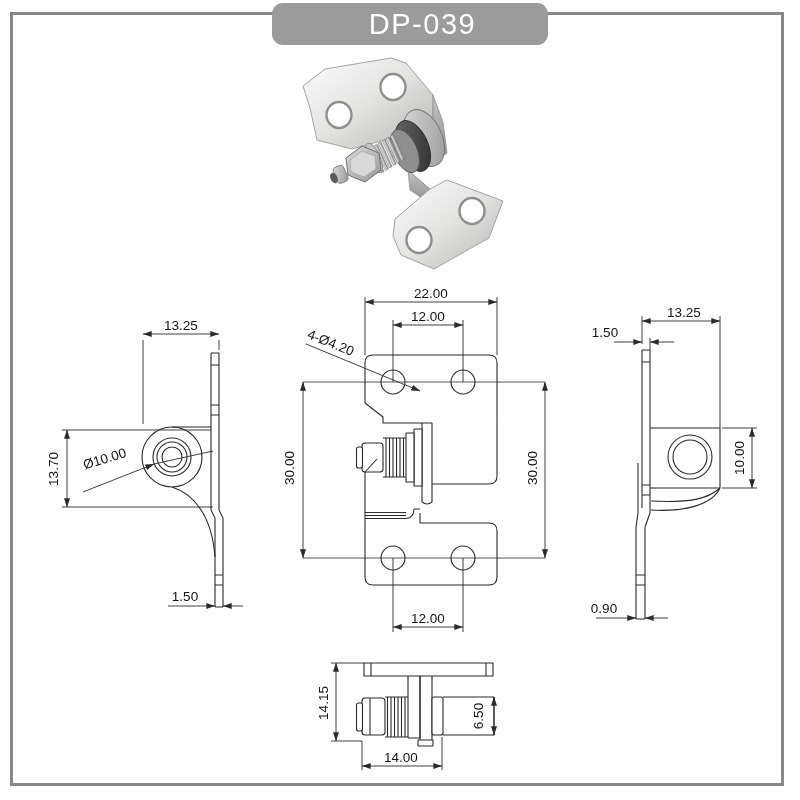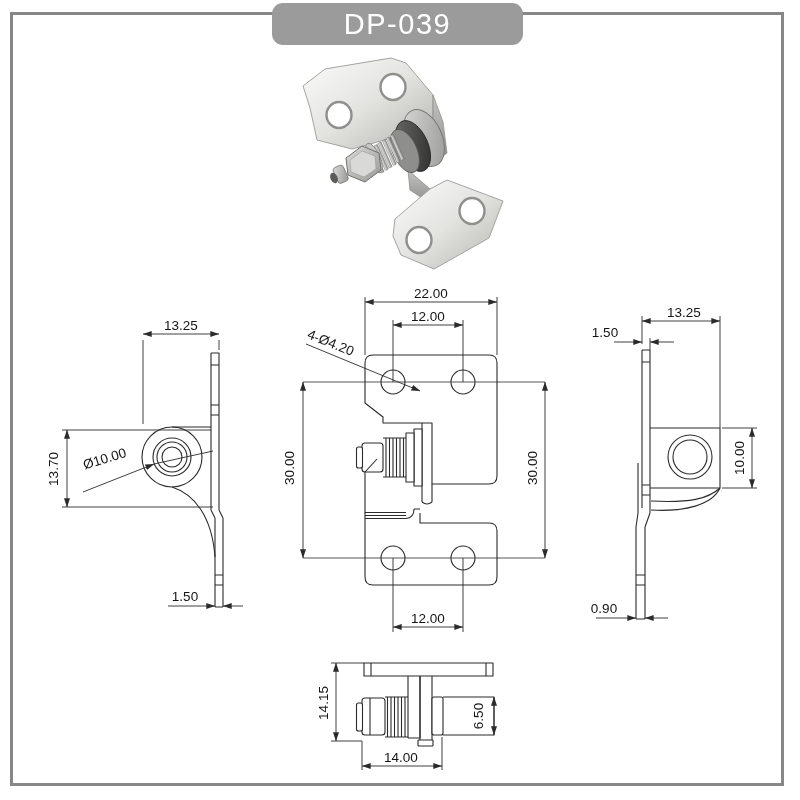--- a/index.html
+++ b/index.html
@@ -2,21 +2,21 @@
 <html><head>
 <meta charset="utf-8">
 <style>
   html,body{margin:0;padding:0;background:#fff;}
   .page{position:relative;width:800px;height:800px;background:#fff;overflow:hidden;
         font-family:"Liberation Sans",sans-serif;}
   .frame{position:absolute;left:10px;top:12px;width:774px;height:774px;
          border:3px solid #878787;box-sizing:border-box;}
   .badge{position:absolute;left:272px;top:3px;width:251px;height:42px;
          background:#9b9b9b;border-radius:11px;color:#fff;
-         font-size:29px;letter-spacing:1.5px;text-align:center;line-height:42px;}
+         font-size:29px;letter-spacing:1.5px;text-align:center;line-height:42px;padding-left:25px;}
   svg{position:absolute;left:0;top:0;}
   .ol{stroke:#2b2b2b;stroke-width:1.1;fill:none;stroke-linejoin:round;stroke-linecap:butt;}
   .olw{stroke:#2b2b2b;stroke-width:1.1;fill:#fff;stroke-linejoin:round;}
   .dim{stroke:#2b2b2b;stroke-width:0.9;fill:none;}
   .cl{stroke:#2b2b2b;stroke-width:0.8;fill:none;}
   .dtx{font-family:"Liberation Sans",sans-serif;font-size:13.5px;fill:#141414;}
 </style>
 </head>
 <body>
 

